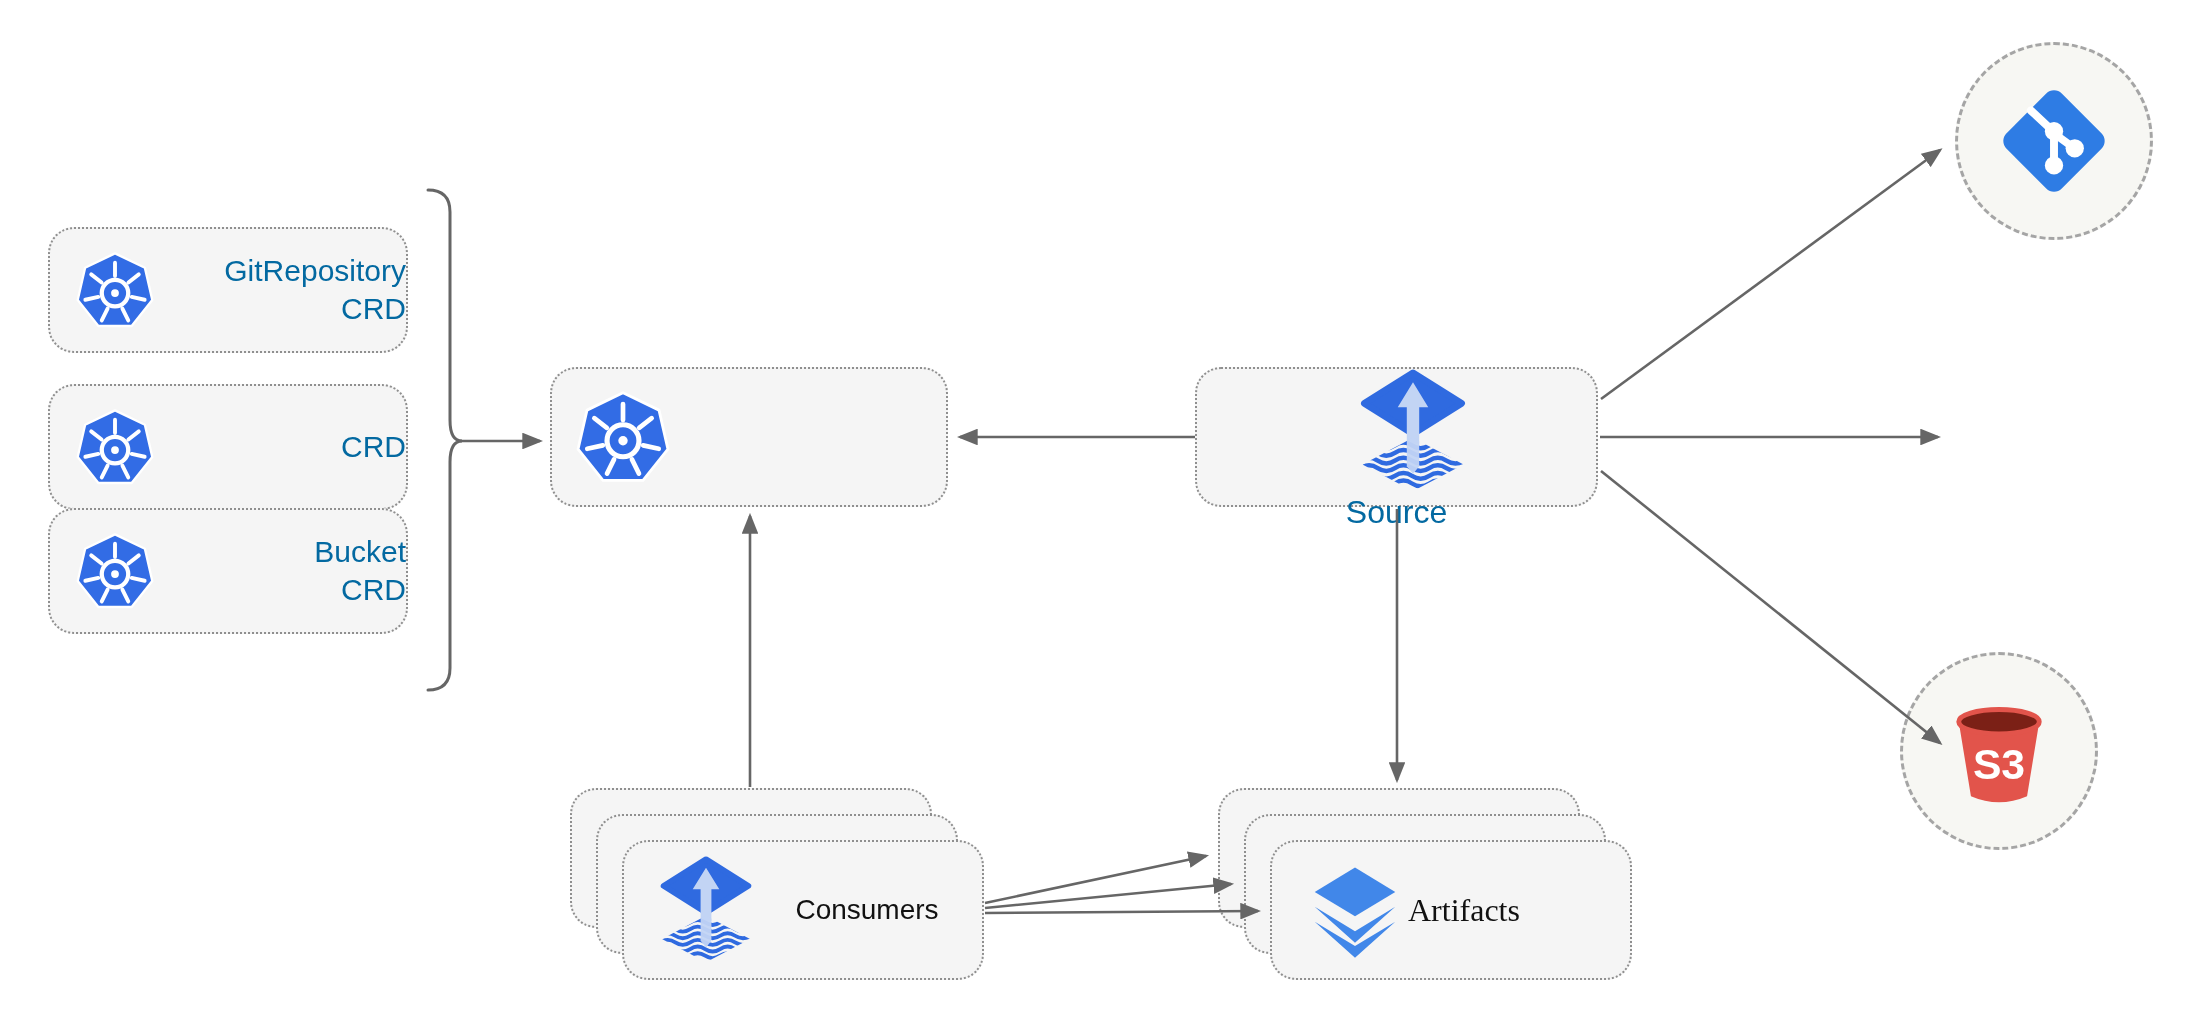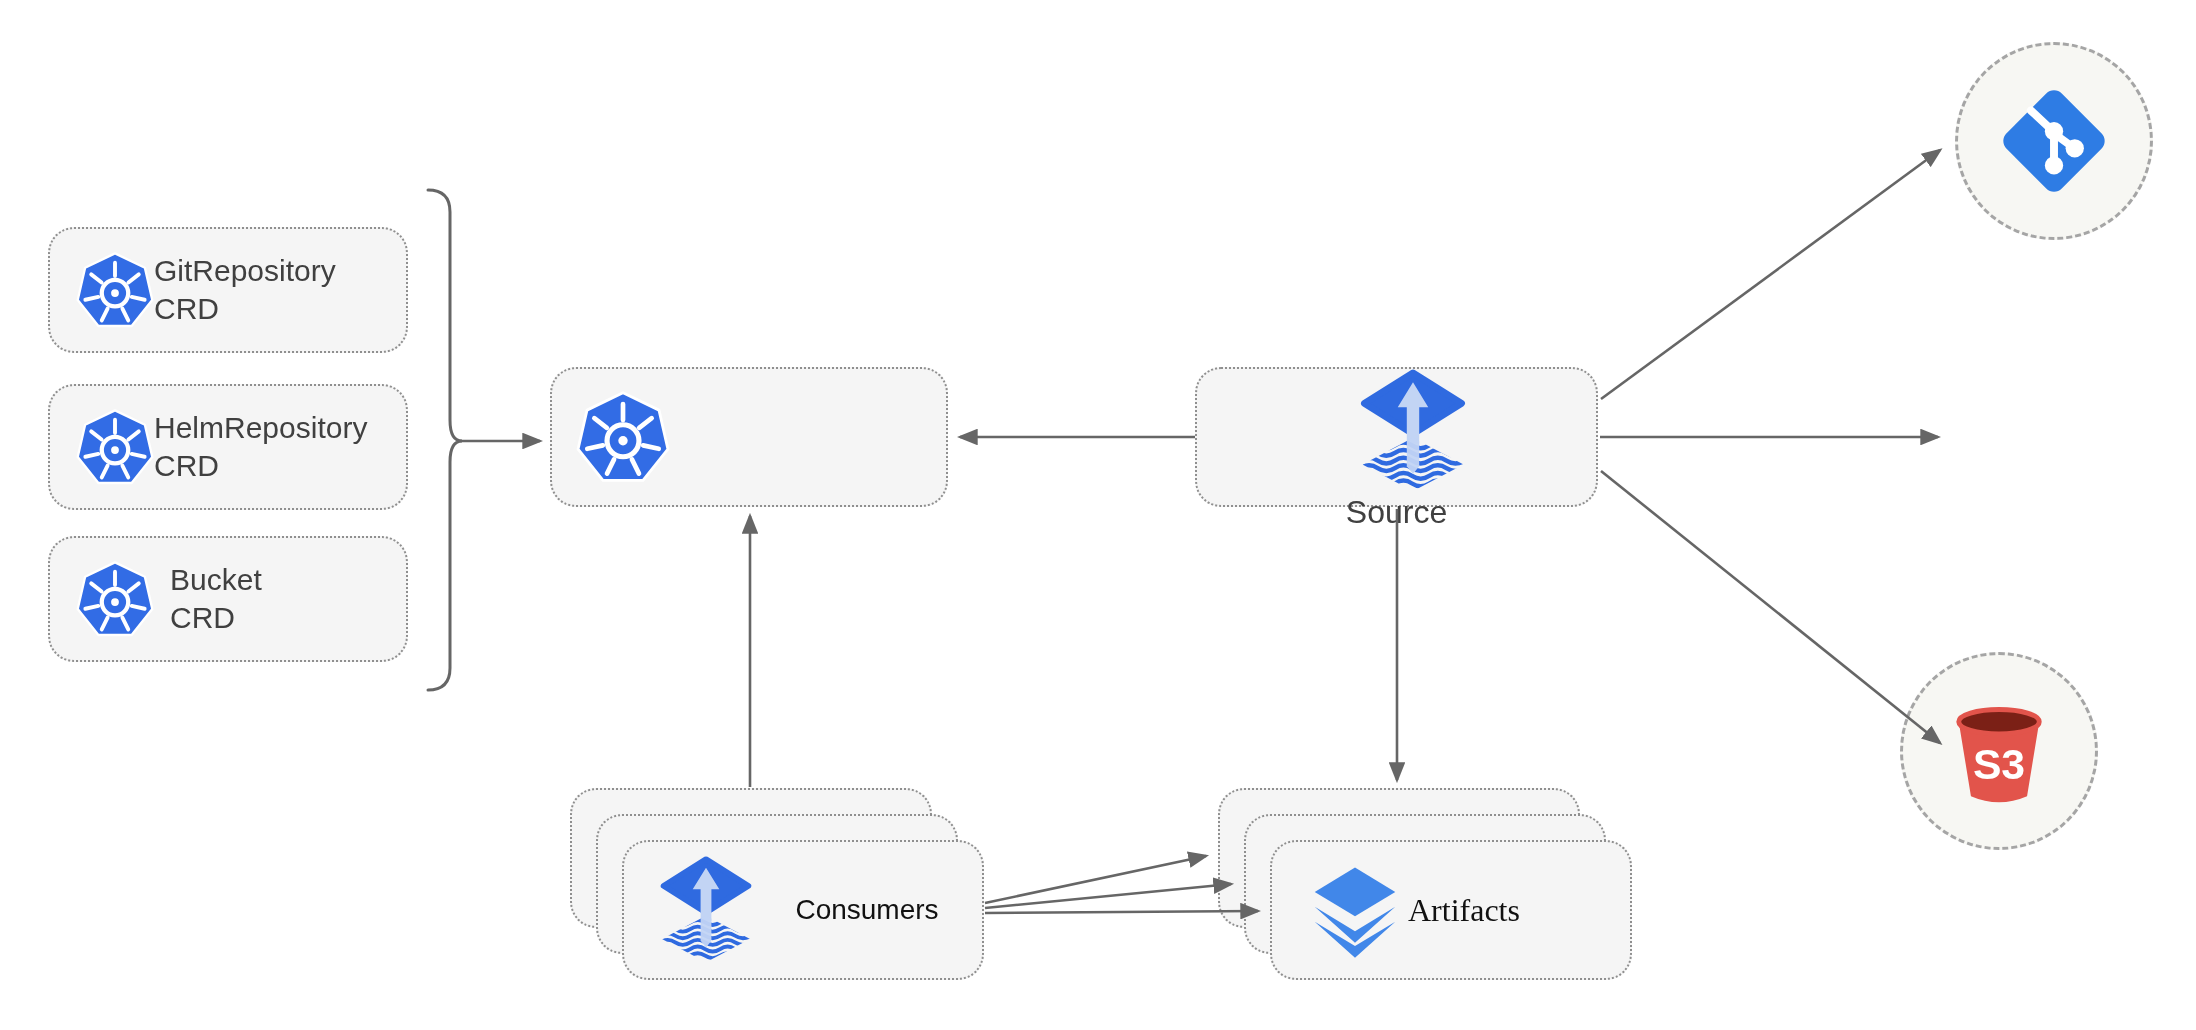--- a/index.html
+++ b/index.html
@@ -4,21 +4,21 @@
 <style>
   html,body { margin:0; padding:0; background:#ffffff; }
   .canvas {
     position:relative; width:2196px; height:1030px; background:#ffffff;
     font-family:"Liberation Sans", sans-serif; color:#111111; overflow:hidden;
   }
   .node {
     position:absolute; background:#f5f5f5; border:2px dotted #8f8f8f;
     border-radius:26px; display:flex; align-items:center; box-sizing:border-box;
   }
-  .node .label { flex:1; text-align:left; font-size:30px; line-height:38px; color:#404040; }
+  .node .label { flex:1; text-align:right; font-size:30px; line-height:38px; color:#0369a1; }
   .node.big .label { font-size:33px; line-height:40px; }
   .circle {
     position:absolute; width:198px; height:198px; border-radius:50%;
     background:#f7f7f3; border:3px dashed #a5a5a5; box-sizing:border-box;
     display:flex; align-items:center; justify-content:center;
   }
   .stackbox { position:absolute; width:362px; height:140px; background:#f5f5f5;
     border:2px dotted #8f8f8f; border-radius:26px; box-sizing:border-box;
     display:flex; align-items:center; }
   .edges { position:absolute; left:0; top:0; z-index:6; pointer-events:none; }
@@ -82,26 +82,25 @@
       <div>GitRepository</div>
       <div>CRD</div>
     </div>
   </div>
 
   <div class="node" style="left:48px; top:384px; width:360px; height:126px;">
     <svg class="icon" width="78" height="78" style="margin-left:26px">
         <use href="#sym-k8s"></use>
       </svg>
     <div class="label">
-      <div>HelmRepository</div>
       <div>CRD</div>
     </div>
   </div>
 
-  <div class="node" style="left:48px; top:536px; width:360px; height:126px;gap:16px;">
+  <div class="node" style="left:48px; top:508px; width:360px; height:126px;gap:16px;">
     <svg class="icon" width="78" height="78" style="margin-left:26px">
         <use href="#sym-k8s"></use>
       </svg>
     <div class="label">
       <div>Bucket</div>
       <div>CRD</div>
     </div>
   </div>
 
   <div class="node big" style="left:550px; top:367px; width:398px; height:140px;">

